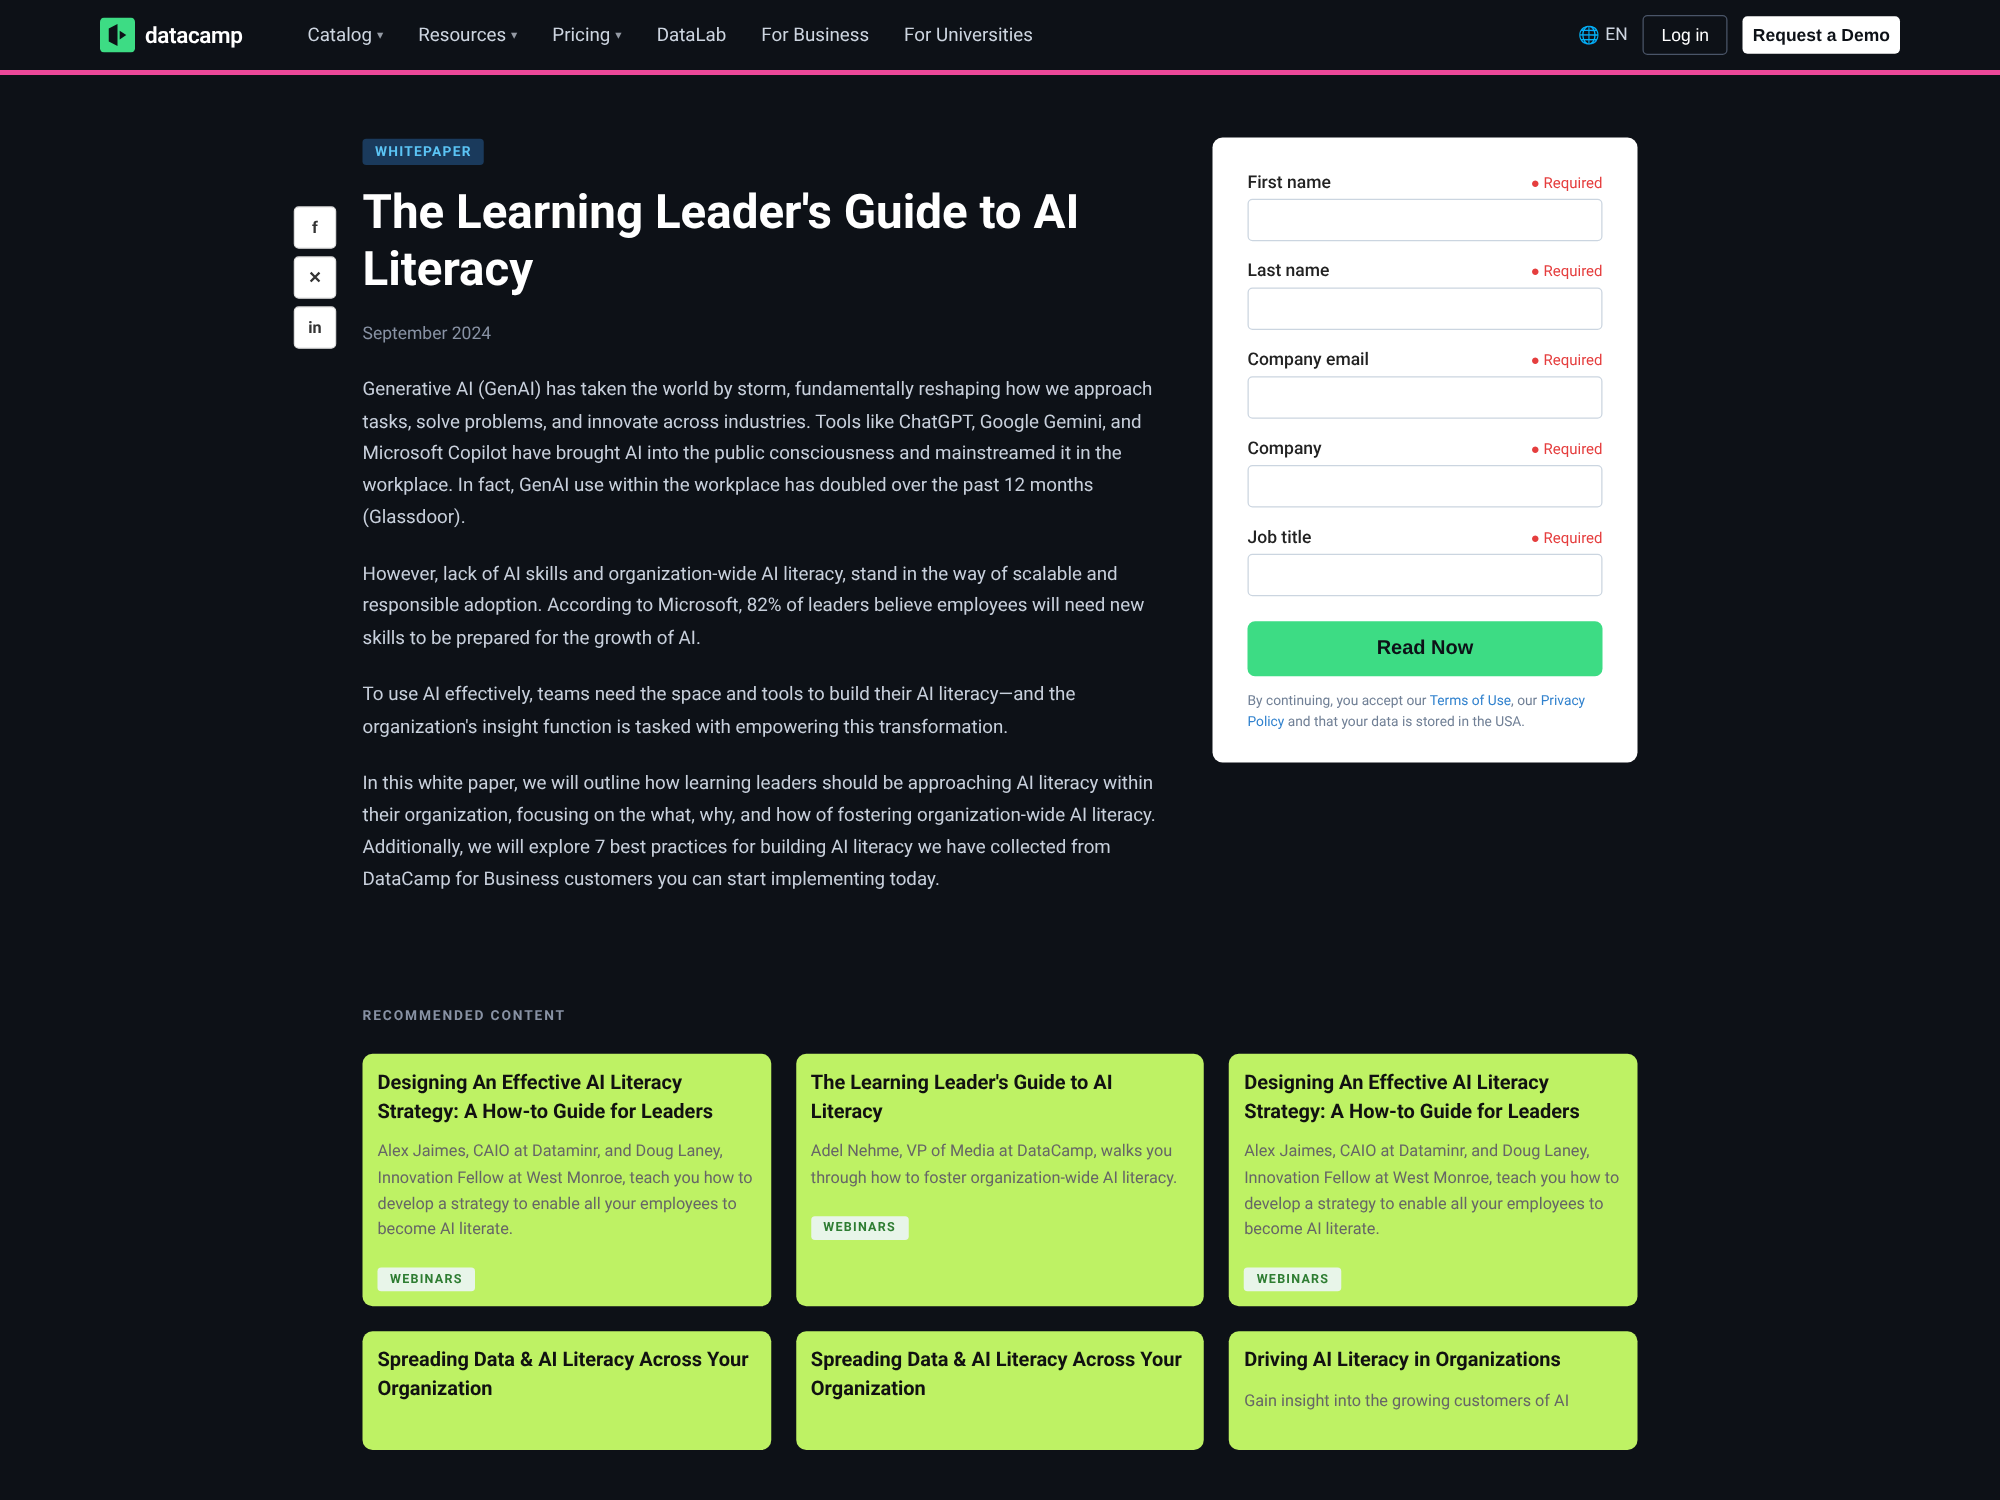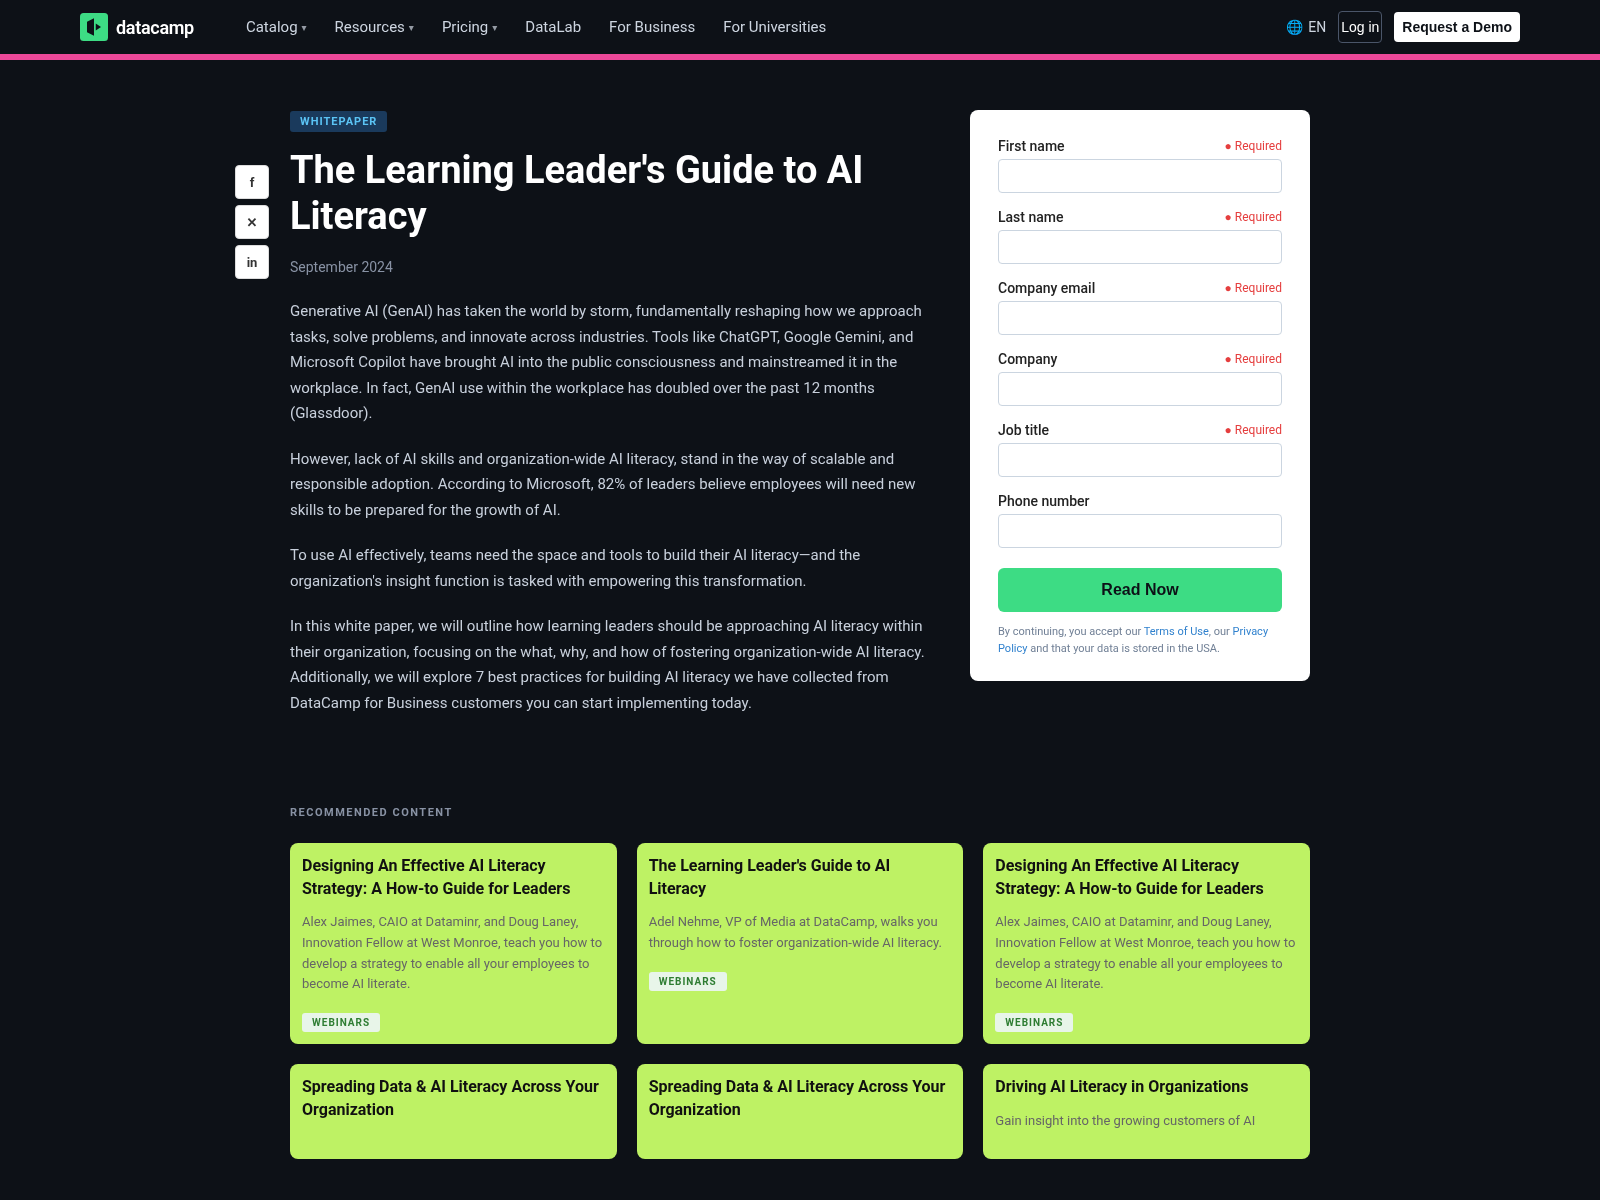--- a/index.html
+++ b/index.html
@@ -10,21 +10,21 @@
       min-height: 1200px;
     }
 
     
     nav {
       background: #0d1117;
       display: flex;
       align-items: center;
       padding: 0 80px;
       height: 60px;
-      border-bottom: 6px solid #ec4899;
+      border-bottom: 4px solid #ec4899;
       position: sticky;
       top: 0;
       z-index: 100;
     }
     .nav-logo {
       display: flex;
       align-items: center;
       gap: 8px;
       margin-right: 40px;
     }
@@ -61,21 +61,21 @@
       align-items: center;
       gap: 4px;
       color: #cdd5e0;
       font-size: 14px;
       cursor: pointer;
     }
     .btn-login {
       background: transparent;
       border: 1px solid #4a5568;
       color: #fff;
-      padding: 7px 2px;
+      padding: 7px 14px;
       border-radius: 4px;
       font-size: 14px;
       cursor: pointer;
     }
     .btn-demo {
       background: #fff;
       border: none;
       color: #0d1117;
       padding: 7px 8px;
       border-radius: 4px;
@@ -374,26 +374,20 @@
       </div>
 
       <div class="form-field">
         <div class="field-header">
           <label class="field-label">Job title</label>
           <span class="field-required">● <span>Required</span></span>
         </div>
         <input class="field-input" type="text" style="">
       </div>
 
-      <div class="form-field">
-        <div class="field-header">
-          <label class="field-label">Phone number</label>
-        </div>
-        <input class="field-input" type="tel" style="">
-      </div>
 
       <button class="btn-read-now">Read Now</button>
 
       <div class="form-disclaimer">
         <span>By continuing, you accept our </span><a href="#">Terms of Use</a><span>, our </span><a href="#">Privacy Policy</a><span> and that your data is stored in the USA.</span>
       </div>
     </div>
 
   </div>
 </div>

